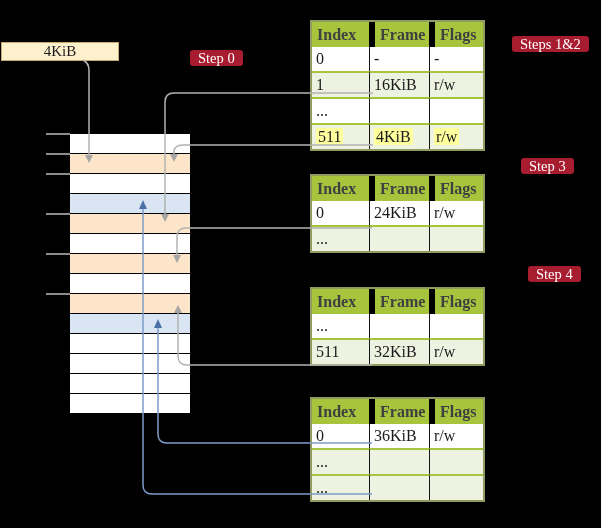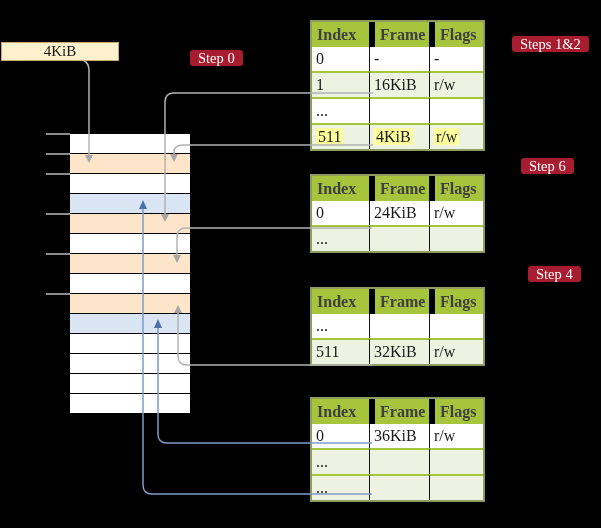--- a/index.html
+++ b/index.html
@@ -65,21 +65,21 @@
 <body>
 
 <div id="canvas">
 
   <div class="kib-box">
     <span>4KiB</span>
   </div>
 
   <div class="step step0">Step 0</div>
   <div class="step steps12">Steps 1&amp;2</div>
-  <div class="step step3">Step 6</div>
+  <div class="step step3">Step 3</div>
   <div class="step step4">Step 4</div>
 
   <div class="stack">
       <div class="mrow free"></div>
       <div class="mrow page-table"></div>
       <div class="mrow free"></div>
       <div class="mrow data-page"></div>
       <div class="mrow page-table"></div>
       <div class="mrow free"></div>
       <div class="mrow page-table"></div>

